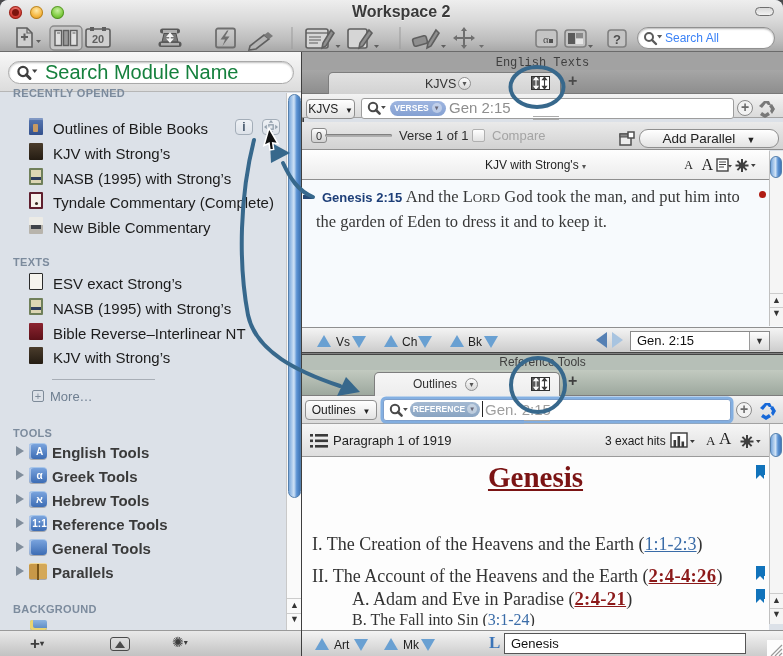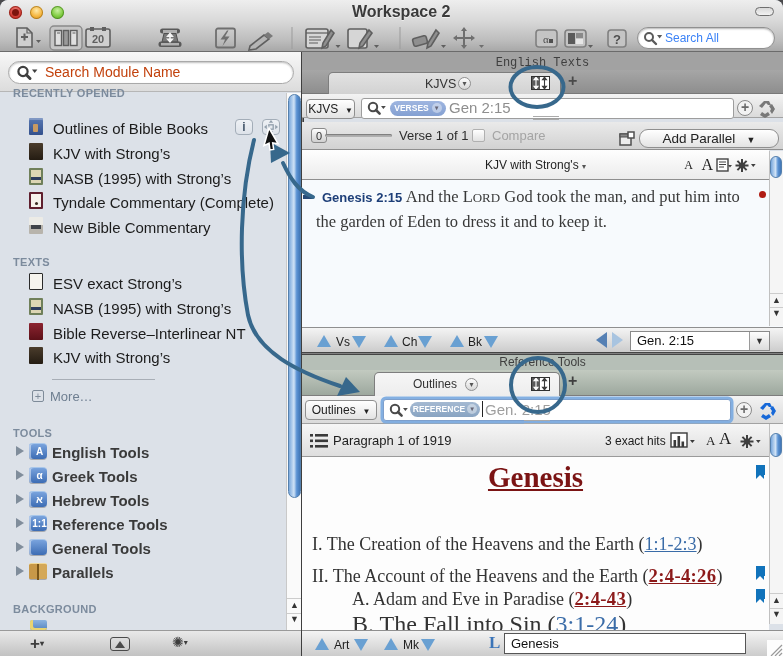--- a/index.html
+++ b/index.html
@@ -18,21 +18,21 @@
 .light { position:absolute; top:6px; width:13px; height:13px; border-radius:50%; }
 #pill { position:absolute; right:9px; top:7px; width:19px; height:9px; border-radius:5px;
   background:linear-gradient(#d8d8d8,#f2f2f2); border:1.5px solid #6e6e6e; }
 
 
 #sidebar { position:absolute; left:0; top:52px; width:302px; height:604px; background:#dce1e8; }
 #sbsearchrow { position:absolute; left:0; top:0; width:302px; height:40px;
   background:linear-gradient(#f7f7f7,#dcdcdc); border-bottom:1px solid #b6b6b6; }
 #sbsearch { position:absolute; left:8px; top:9px; width:286px; height:23px; border-radius:12px;
   background:#fff; border:1px solid #a9a9a9; box-shadow:inset 0 1px 2px rgba(0,0,0,.25);
-  font-size:14px; color:#c2410c; line-height:21px; padding-left:36px; }
+  font-size:20px; color:#15803d; line-height:21px; padding-left:36px; }
 .sbhead { position:absolute; left:13px; font-size:11px; font-weight:bold; color:#7c8b9d;
   letter-spacing:.3px; }
 .sbitem { position:absolute; left:53px; font-size:15px; color:#1c1c1c; white-space:nowrap; }
 .sbicon { position:absolute; left:29px; width:14px; height:17px; border-radius:1px; }
 .toolrow { position:absolute; left:52px; font-size:15px; font-weight:bold; color:#3a3a3a; }
 .disc { position:absolute; left:16px; width:0; height:0; border-left:8px solid #808d9b;
   border-top:5px solid transparent; border-bottom:5px solid transparent; }
 .toolicon { position:absolute; left:29px; width:18px; height:16px; border-radius:3px 4px 4px 3px;
   background:linear-gradient(#79a3dd,#3c6cb4); border-top:1px solid #a8c6ea;
   box-shadow:inset 2px 0 0 rgba(255,255,255,.45), 0 1px 0 rgba(0,0,0,.25); }
@@ -502,23 +502,23 @@
           </g>
       </svg>
     </div>
 
     <div class="abs" style="left:0; top:405px; width:467px; height:173px; background:#fdfdfd;"></div>
     <div class="serif abs" style="left:0; top:409px; width:467px; text-align:center; font-size:29px; font-weight:bold; color:#7b1414;"><span style="text-decoration:underline;">Genesis</span></div>
     <div class="bookmark" style="left:454px; top:413px;"></div>
     <div class="serif abs" style="left:10px; top:482px; width:460px; font-size:18px; color:#333;">I. The Creation of the Heavens and the Earth (<span class="bluelink">1:1-2:3</span>)</div>
     <div class="serif abs" style="left:10px; top:513px; width:460px; font-size:18px; color:#333;">II. The Account of the Heavens and the Earth (<span class="redref">2:4-4:26</span>)</div>
     <div class="bookmark" style="left:454px; top:514px;"></div>
-    <div class="serif abs" style="left:50px; top:536px; width:420px; font-size:18px; color:#333;">A. Adam and Eve in Paradise (<span class="redref">2:4-43</span>)</div>
+    <div class="serif abs" style="left:50px; top:536px; width:420px; font-size:18px; color:#333;">A. Adam and Eve in Paradise (<span class="redref">2:4-21</span>)</div>
     <div class="bookmark" style="left:454px; top:537px;"></div>
-    <div class="serif abs" style="left:50px; top:559px; width:420px; font-size:24px; color:#333; clip-path:inset(0 0 3px 0);">B. The Fall into Sin (<span class="bluelink">3:1-24</span>)</div>
+    <div class="serif abs" style="left:50px; top:559px; width:420px; font-size:16px; color:#333; clip-path:inset(0 0 3px 0);">B. The Fall into Sin (<span class="bluelink">3:1-24</span>)</div>
 
     <div class="paneScroll" style="left:467px; top:372px; height:200px;">
       <div class="thumb" style="left:0; width:12px; top:9px; height:24px;"></div>
       <div style="position:absolute; left:0; top:169px; width:13px; border-top:1px solid #ccc;"></div>
       <div class="sbarrows" style="top:171px; width:13px;">▲</div>
       <div style="position:absolute; left:0; top:184px; width:13px; border-top:1px solid #ccc;"></div>
       <div class="sbarrows" style="top:185px; width:13px;">▼</div>
     </div>
 
     <div class="navbar" style="top:578px; height:26px;">

